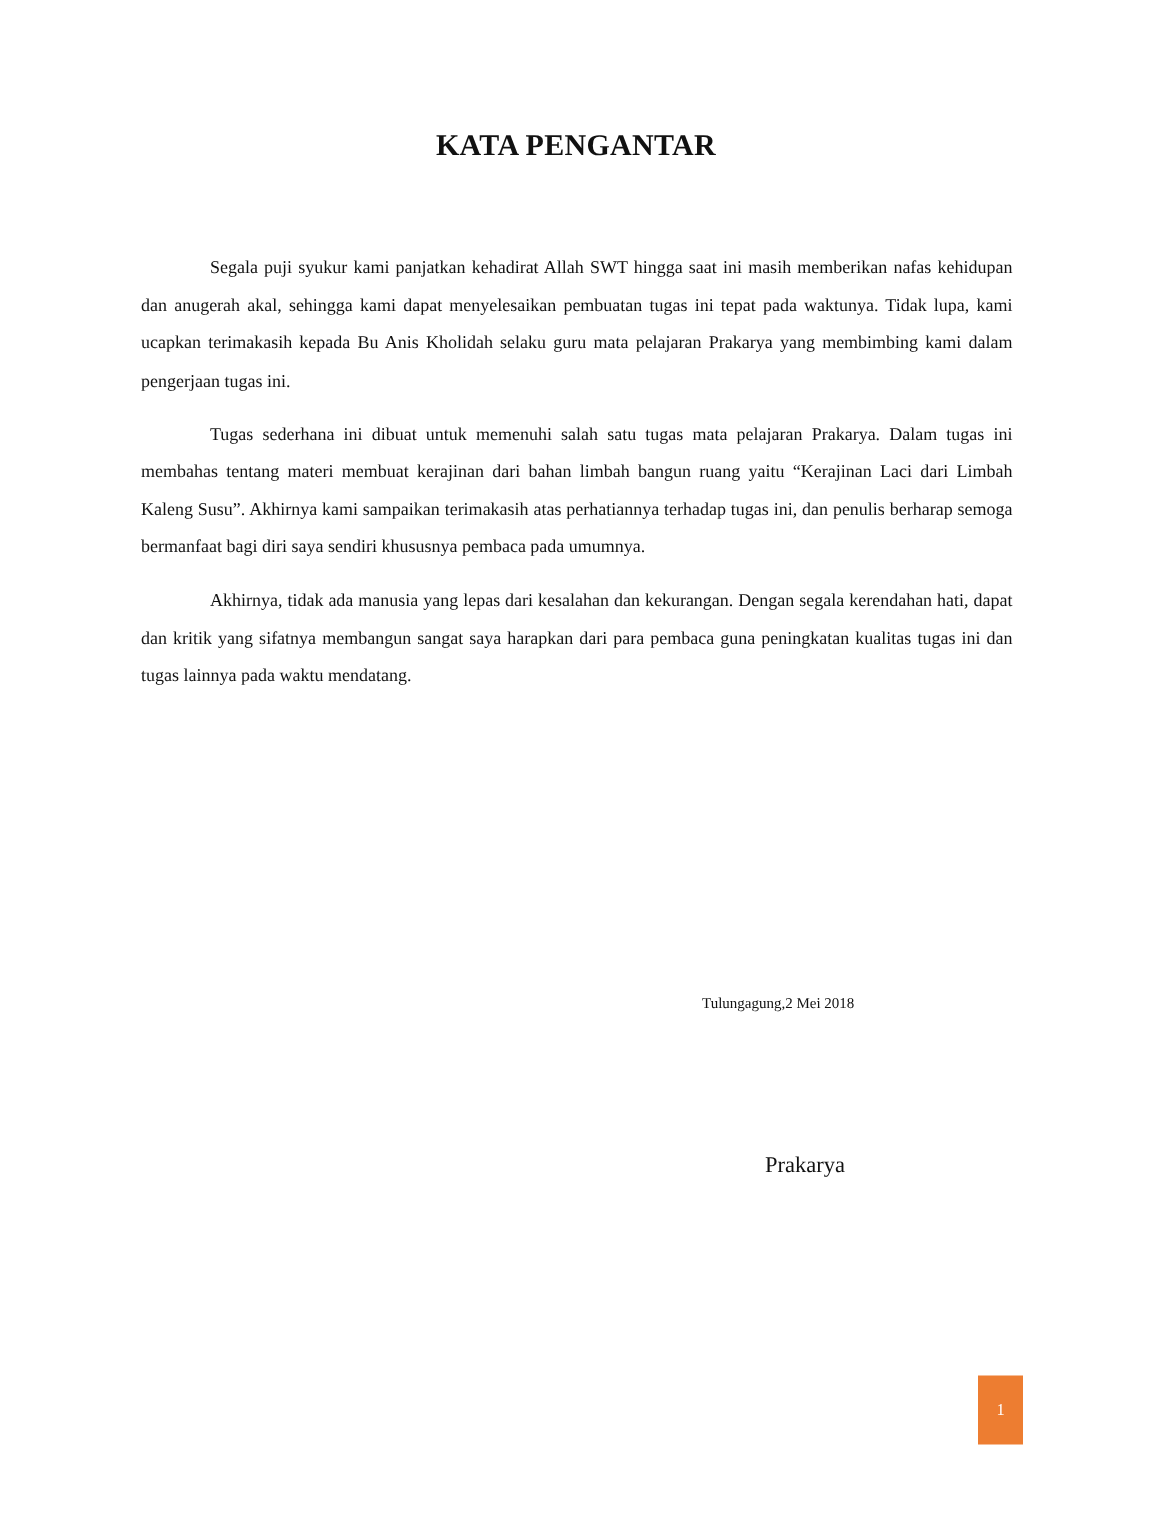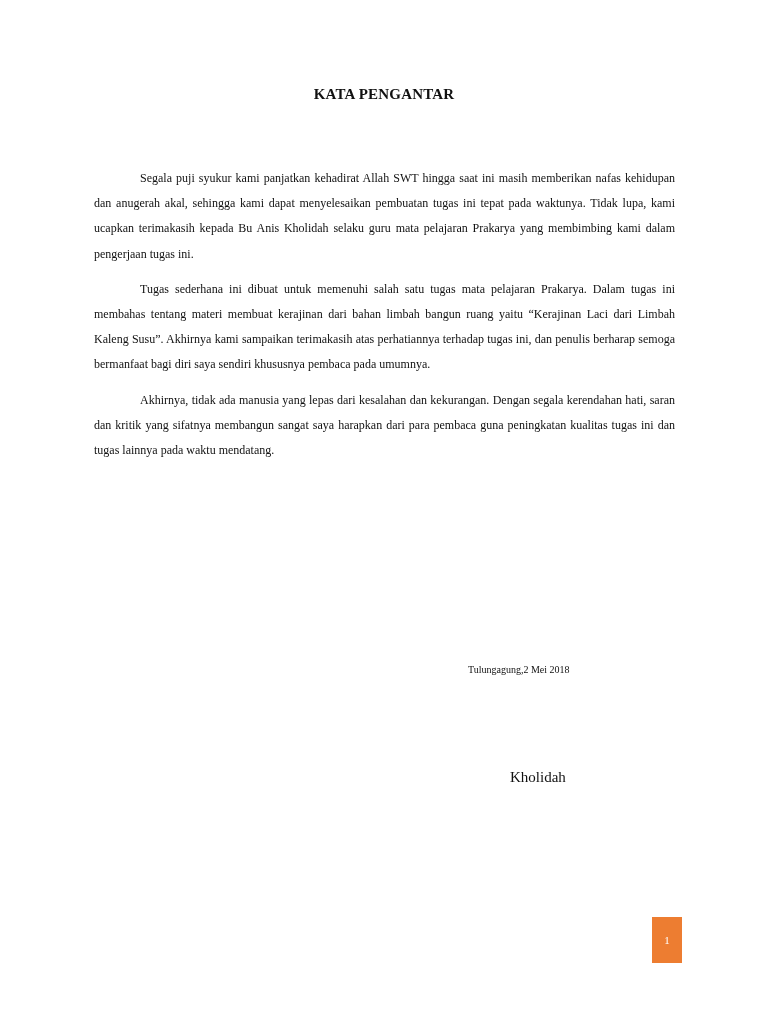--- a/index.html
+++ b/index.html
@@ -21,21 +21,21 @@
       width: 768px; height: 1024px;
       background: #ffffff;
     }
     .title {
       position: absolute;
       left: 0;
       width: 768px;
       top: 86px;
       text-align: center;
       font-weight: bold;
-      font-size: 15px;
+      font-size: 20px;
       letter-spacing: 0.2px;
       margin: 0;
     }
     .body-text {
       position: absolute;
       left: 94px;
       width: 581px;
       top: 166px;
     }
     .para {
@@ -77,22 +77,22 @@
   </style>
 </head>
 <body>
 
 <div class="page">
   <h1 class="title">KATA PENGANTAR</h1>
 
   <div class="body-text">
     <p class="para">Segala puji syukur kami panjatkan kehadirat Allah SWT hingga saat ini masih memberikan nafas kehidupan dan anugerah akal, sehingga kami dapat menyelesaikan pembuatan tugas ini tepat pada waktunya. Tidak lupa, kami ucapkan terimakasih kepada Bu Anis Kholidah selaku guru mata pelajaran Prakarya yang membimbing kami dalam pengerjaan tugas ini.</p>
     <p class="para">Tugas sederhana ini dibuat untuk memenuhi salah satu tugas mata pelajaran Prakarya. Dalam tugas ini membahas tentang materi membuat kerajinan dari bahan limbah bangun ruang yaitu “Kerajinan Laci dari Limbah Kaleng Susu”. Akhirnya kami sampaikan terimakasih atas perhatiannya terhadap tugas ini, dan penulis berharap semoga bermanfaat bagi diri saya sendiri khususnya pembaca pada umumnya.</p>
-    <p class="para">Akhirnya, tidak ada manusia yang lepas dari kesalahan dan kekurangan. Dengan segala kerendahan hati, saran dan kritik yang sifatnya membangun sangat saya harapkan dari para pembaca guna peningkatan kualitas tugas ini dan tugas lainnya pada waktu mendatang.</p>
+    <p class="para">Akhirnya, tidak ada manusia yang lepas dari kesalahan dan kekurangan. Dengan segala kerendahan hati, dapat dan kritik yang sifatnya membangun sangat saya harapkan dari para pembaca guna peningkatan kualitas tugas ini dan tugas lainnya pada waktu mendatang.</p>
   </div>
 
   <div class="sign-place">Tulungagung,2 Mei 2018</div>
-  <div class="sign-name">Kholidah</div>
+  <div class="sign-name">Prakarya</div>
 
   <div class="page-number">
     <span>1</span>
   </div>
 </div>
 
 </body></html>

